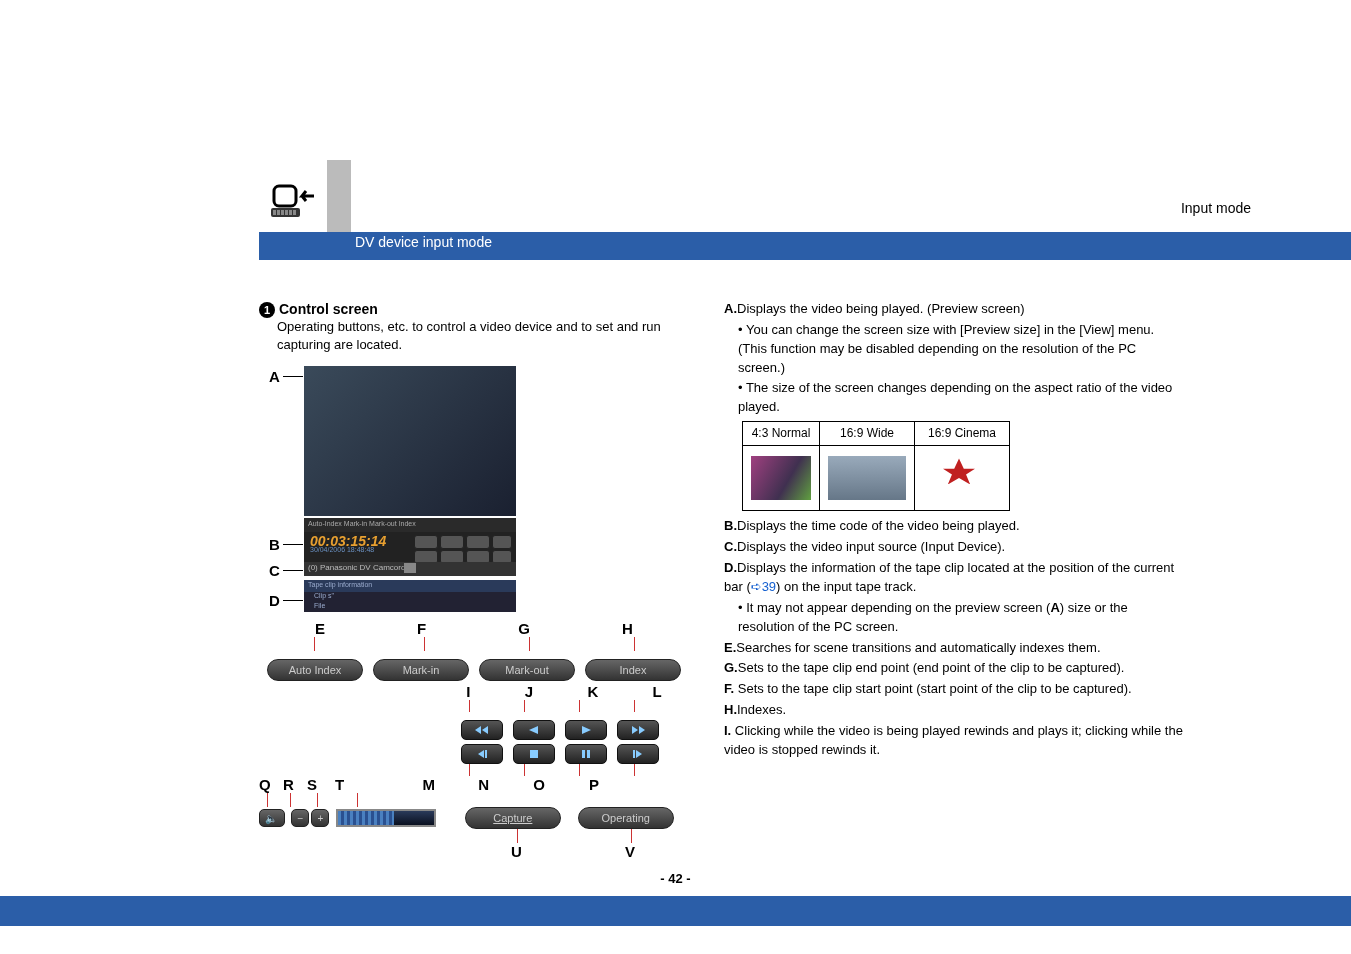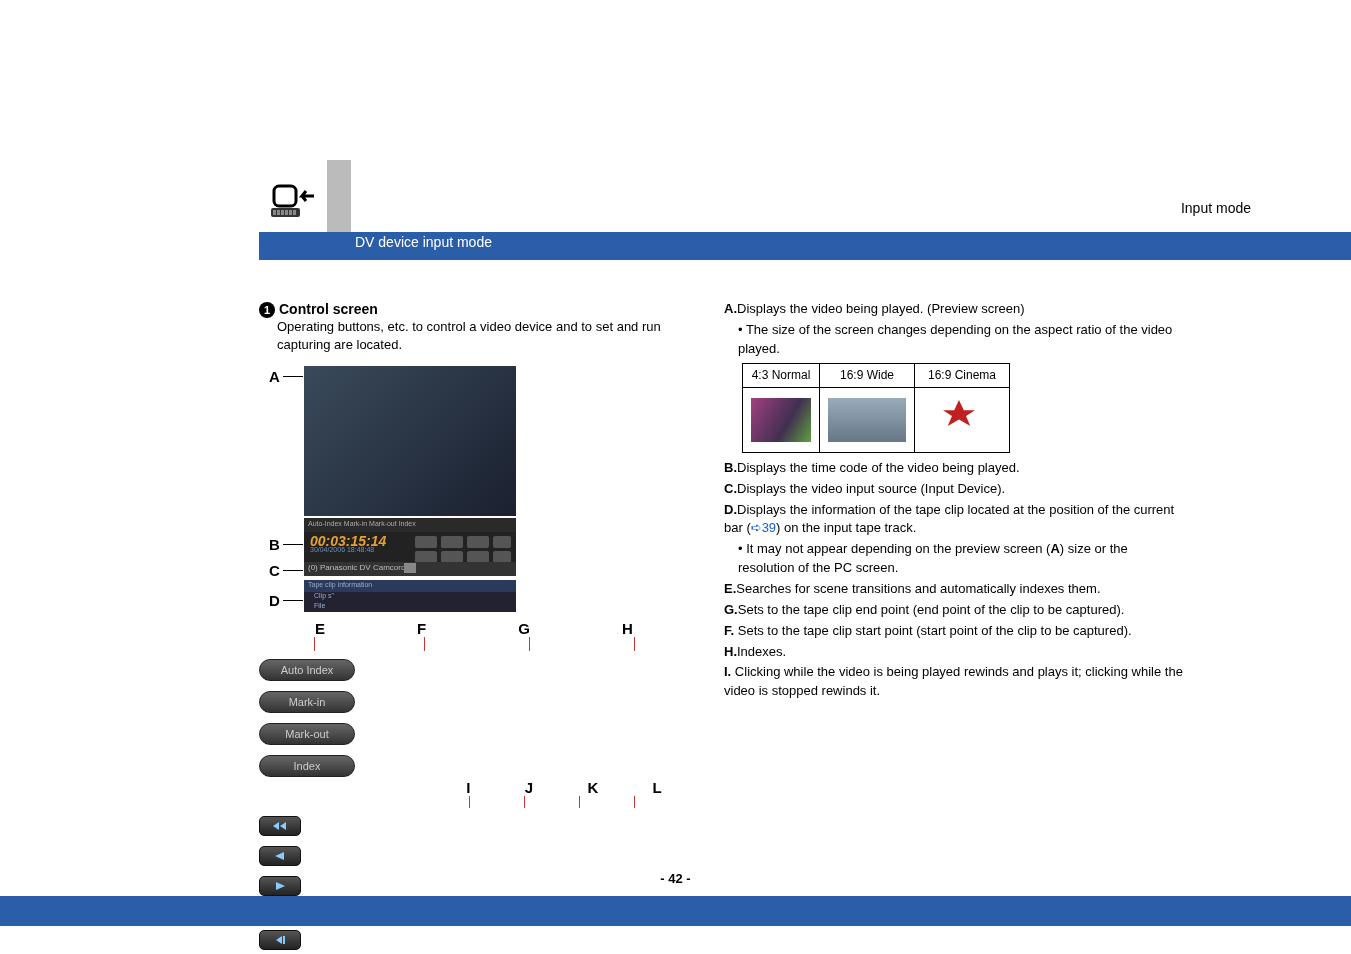--- a/index.html
+++ b/index.html
@@ -17,21 +17,21 @@
   .bullet-num { display: inline-flex; width: 16px; height: 16px; border-radius: 50%; background: #000; color: #fff; font-size: 11px; font-weight: bold; align-items: center; justify-content: center; vertical-align: middle; margin-right: 4px; }
   .heading { font-weight: bold; font-size: 14px; }
   .para { font-size: 13px; line-height: 1.4; margin-left: 18px; }
   .fig { position: relative; margin-top: 12px; width: 430px; }
   .fig-main { position: relative; width: 280px; height: 248px; margin-left: 45px; }
   .preview { width: 212px; height: 150px; background: linear-gradient(135deg,#3a4a5a,#1a2030); position: absolute; top: 0; left: 0; }
   .panel-row { position: absolute; left: 0; width: 212px; height: 18px; background: #333; }
   .mini-btn { position: absolute; width: 24px; height: 14px; background: #555; border: 1px solid #222; border-radius: 3px; }
   .label { position: absolute; font-size: 15px; font-weight: bold; }
   .lbl-line { position: absolute; background: #000; }
-  .ctrl-row { display: flex; gap: 10px; justify-content: center; margin-top: 8px; flex-direction: column; }
+  .ctrl-row { display: flex; gap: 10px; justify-content: center; margin-top: 8px; }
   .ctrl-btn { width: 96px; height: 22px; background: linear-gradient(#666,#333); border: 1px solid #222; border-radius: 12px; color: #ccc; font-size: 11px; display: flex; align-items: center; justify-content: center; }
   .ctrl-btn-sm { width: 42px; height: 20px; background: linear-gradient(#555,#222); border: 1px solid #111; border-radius: 5px; display: flex; align-items: center; justify-content: center; color: #9cf; }
   .labels-row { display: flex; justify-content: space-around; font-size: 15px; font-weight: bold; margin-top: 2px; }
   .bottom-ctrls { position: relative; margin-top: 10px; }
   .slider-box { width: 100px; height: 18px; background: linear-gradient(#2a3a5a,#0a1020); border: 2px solid #888; position: relative; display: inline-block; vertical-align: middle; }
   .slider-fill { position: absolute; left: 0; top: 0; bottom: 0; width: 58%; background: repeating-linear-gradient(90deg,#4a80c0 0 3px,#2a5090 3px 6px); }
   .sm-icon { width: 26px; height: 18px; display: inline-flex; background: linear-gradient(#666,#333); border: 1px solid #222; border-radius: 5px; align-items: center; justify-content: center; color: #ccc; font-size: 10px; vertical-align: middle; margin-right: 2px; }
   .right-col p { margin-bottom: 2px; }
   .item-lbl { font-weight: bold; }
   .sub-bullet { padding-left: 14px; }
@@ -209,37 +209,38 @@
           <div class="tick" style="left:58px;top:0;height:14px;"></div>
           <div class="tick" style="left:98px;top:0;height:14px;"></div>
         </div>
         <div class="bottom-ctrls" style="margin-top:0;">
           <span class="sm-icon">🔈</span>
           <span class="sm-icon" style="width:18px;">−</span><span class="sm-icon" style="width:18px;">+</span>
           <span class="slider-box"><span class="slider-fill"></span></span>
           <span style="display:inline-block;width:20px;"></span>
           <span class="ctrl-btn" style="display:inline-flex;width:96px;text-decoration:underline;">Capture</span>
           <span style="display:inline-block;width:8px;"></span>
-          <span class="ctrl-btn" style="display:inline-flex;width:96px;">Searches</span>
+          <span class="ctrl-btn" style="display:inline-flex;width:96px;">Operating</span>
         </div>
         <div style="position:relative;height:14px;">
           <div class="tick" style="left:258px;top:0;height:14px;"></div>
           <div class="tick" style="left:372px;top:0;height:14px;"></div>
         </div>
         <div style="display:flex;font-size:15px;font-weight:bold;">
           <span style="width:252px;"></span>
           <span style="width:20px;">U</span>
           <span style="width:94px;"></span>
           <span>V</span>
         </div>
       </div>
     </div>
 
     <div class="right-col">
       <p><span class="item-lbl">A.</span><span>Displays the video being played. (Preview screen)</span></p>
+      <p class="sub-bullet">• You can change the screen size with [Preview size] in the [View] menu. (This function may be disabled depending on the resolution of the PC screen.)</p>
       <p class="sub-bullet">• The size of the screen changes depending on the aspect ratio of the video played.</p>
       <table class="ratio-table">
         <tbody>
             <tr>
           <td>4:3 Normal</td>
           <td>16:9 Wide</td>
           <td>16:9 Cinema</td>
         </tr>
         <tr>
           <td>

